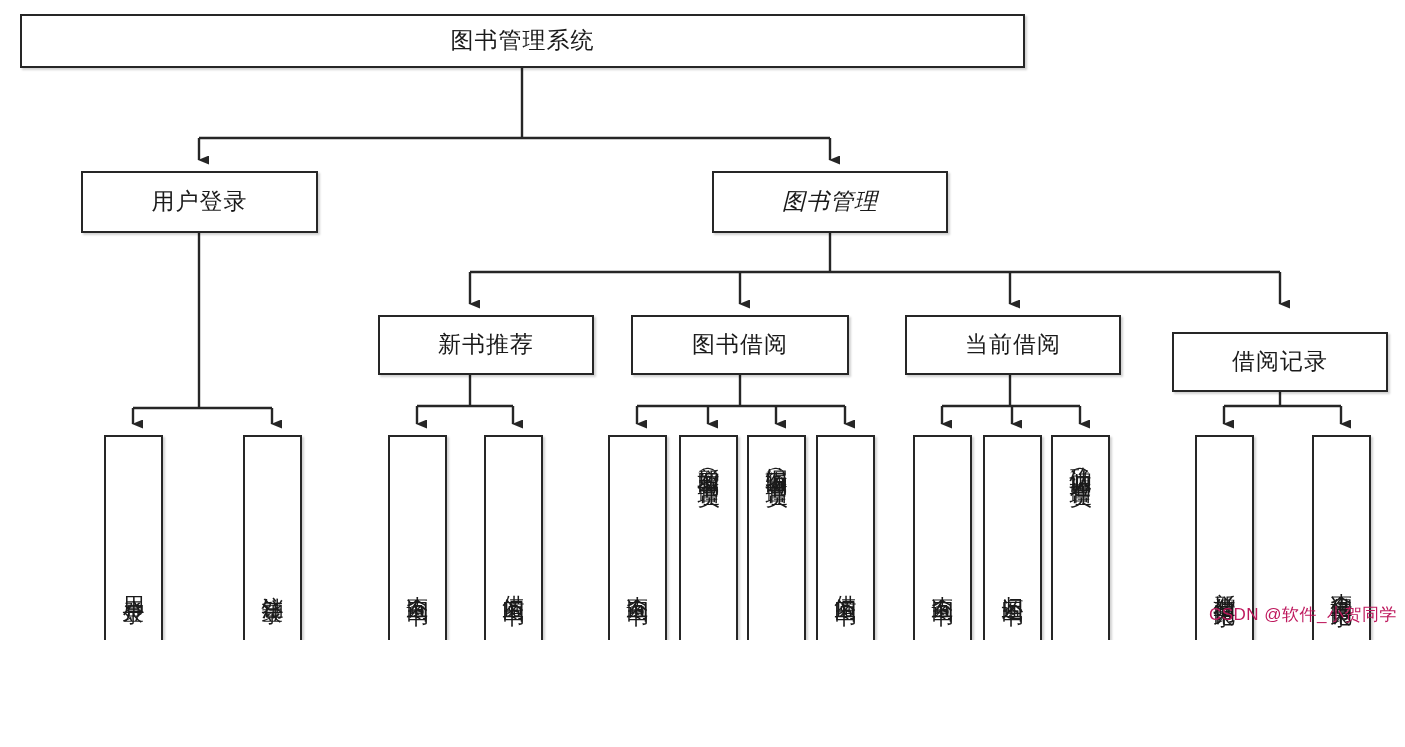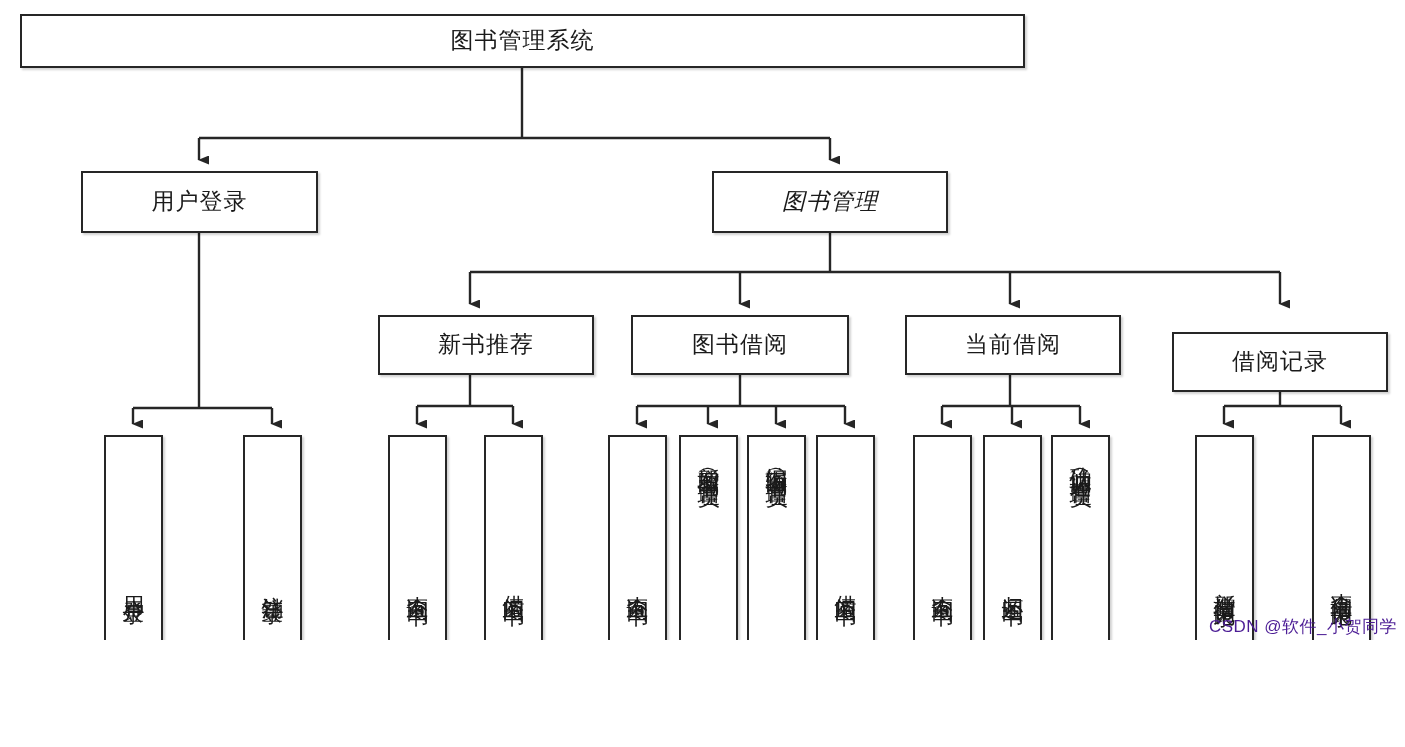--- a/index.html
+++ b/index.html
@@ -61,23 +61,23 @@
     letter-spacing: 3px;
     line-height: 1;
   }
   .node.vert.mid {
     align-items: center;
     padding-top: 0;
   }
   .watermark {
     position: absolute;
     right: 8px;
-    bottom: 2px;
+    bottom: 14px;
     font-size: 17px;
-    color: #4c1d95;
+    color: #be185d;
     white-space: nowrap;
     letter-spacing: 0.5px;
   }
 </style>
 </head>
 <body>
 
 <div id="canvas">
 
   <svg class="edges" viewBox="0 0 1405 747">

